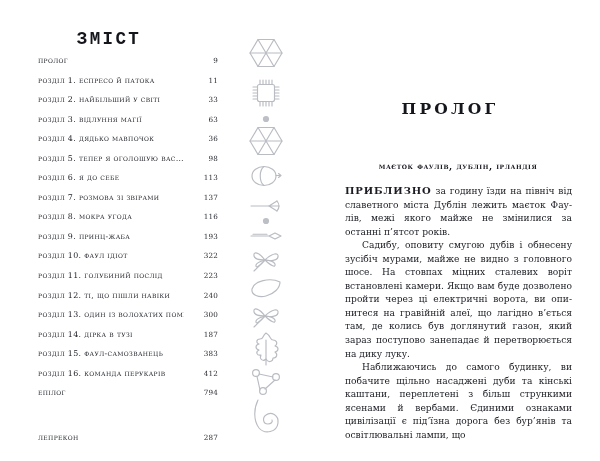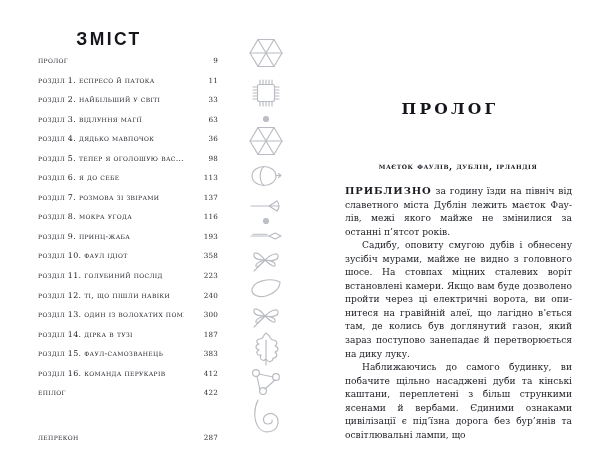--- a/index.html
+++ b/index.html
@@ -31,21 +31,21 @@
     padding: 0;
     background: #ffffff;
   }
 
   .toc-title {
     position: absolute;
     left: 0;
     top: 29px;
     width: 218px;
     text-align: center;
-    font-family: Liberation Sans, sans-serif;
+    font-family: Liberation Mono, monospace;
     font-size: 17.5px;
     font-weight: 700;
     letter-spacing: 2.4px;
     color: #14161c;
   }
 
   .toc-list {
     position: absolute;
     left: 38px;
     top: 56px;
@@ -218,21 +218,21 @@
           <span class="toc-page">116</span>
         </div>
         <div class="toc-row">
           <span class="toc-label">Розділ 9. Принц-жаба</span>
           <span class="toc-spacer"></span>
           <span class="toc-page">193</span>
         </div>
         <div class="toc-row">
           <span class="toc-label">Розділ 10. Фаул ідіот</span>
           <span class="toc-spacer"></span>
-          <span class="toc-page">358</span>
+          <span class="toc-page">322</span>
         </div>
         <div class="toc-row">
           <span class="toc-label">Розділ 11. Голубиний послід</span>
           <span class="toc-spacer"></span>
           <span class="toc-page">223</span>
         </div>
         <div class="toc-row">
           <span class="toc-label">Розділ 12. Ті, що пішли навіки</span>
           <span class="toc-spacer"></span>
           <span class="toc-page">240</span>
@@ -253,21 +253,21 @@
           <span class="toc-page">383</span>
         </div>
         <div class="toc-row">
           <span class="toc-label">Розділ 16. Команда перукарів</span>
           <span class="toc-spacer"></span>
           <span class="toc-page">412</span>
         </div>
         <div class="toc-row">
           <span class="toc-label">Епілог</span>
           <span class="toc-spacer"></span>
-          <span class="toc-page">422</span>
+          <span class="toc-page">794</span>
         </div>
         <div class="toc-row gap-before">
           <span class="toc-label">ЛЕПРЕКОН</span>
           <span class="toc-spacer"></span>
           <span class="toc-page">287</span>
         </div>
         <div class="toc-row gap-before">
           <span class="toc-label">Посібник для людей</span>
           <span class="toc-spacer"></span>
           <span class="toc-page">490</span>

